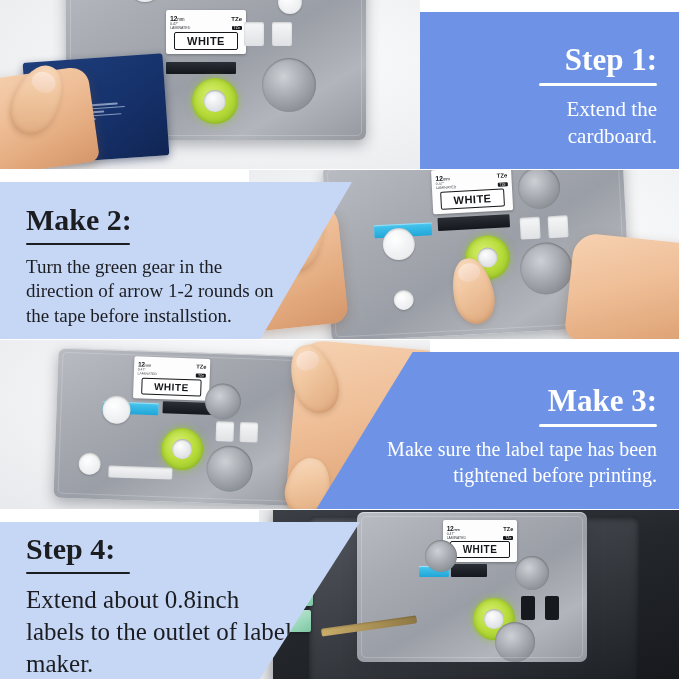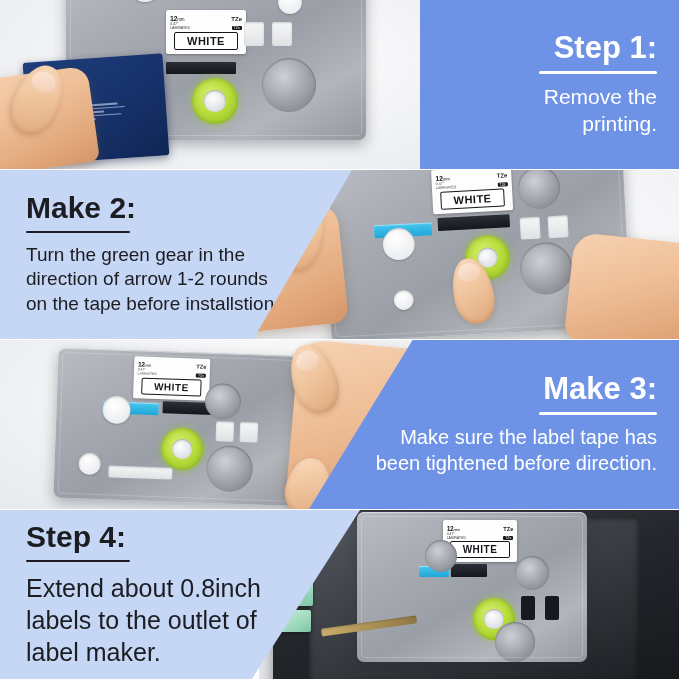--- a/index.html
+++ b/index.html
@@ -92,21 +92,21 @@
   .mint{position:absolute;border-radius:2px;
     background:linear-gradient(150deg,#cdeedc,#9fd9bd 60%,#7cc6a4);
     box-shadow:0 1px 3px rgba(0,0,0,.3);}
   .tape-out{position:absolute;background:linear-gradient(180deg,#ffffff,#eceef1);
     box-shadow:0 2px 5px rgba(0,0,0,.25);}
   .meas{position:absolute;border:1.2px dashed #d8383f;border-radius:2px;
     display:flex;align-items:center;justify-content:center;color:#1b1d21;
     background:rgba(255,255,255,.55);}
 
   
-  .panel{position:absolute;top:0;height:100%;}
+  .panel{position:absolute;top:12px;height:100%;font-family:Liberation Serif, serif;}
   .panel .inner{position:absolute;top:0;left:0;width:100%;height:100%;
     display:flex;flex-direction:column;justify-content:center;box-sizing:border-box;}
 
   .p-dark{background:#6d92e6;color:#ffffff;}
   .p-light{background:#c6d6f5;color:#1b1d21;}
 
   .step-head{font-weight:bold;line-height:1;}
   .step-rule{height:3px;border-radius:2px;margin-top:8px;margin-bottom:10px;}
   .p-dark .step-rule{background:#ffffff;}
   .p-light .step-rule{background:#1b1d21;height:2px;}
@@ -184,21 +184,21 @@
       <div class="hand" style="left:-34px;top:74px;width:128px;height:96px;border-radius:34px 18px 10px 10px;transform:rotate(-8deg);"></div>
       <div class="finger" style="left:14px;top:64px;width:46px;height:72px;transform:rotate(24deg);">
         <div class="nail" style="left:10px;top:7px;width:24px;height:20px;"></div>
       </div>
     </div>
 
     <div class="panel" style="left:420px;width:259px;">
       <div class="inner p-dark align-right">
         <div class="step-head">Step 1:</div>
         <div class="step-rule"></div>
-        <div class="step-body">Remove the printing.</div>
+        <div class="step-body">Extend the cardboard.</div>
       </div>
     </div>
   </div>
 
   <div class="row r2">
 
     <div class="photo right" style="width:430px;">
       <div class="pbg"></div>
 
       <div class="cart" style="left:78px;top:-12px;width:300px;height:176px;transform:rotate(-3deg);">
@@ -293,21 +293,21 @@
       <div class="finger" style="left:292px;top:4px;width:44px;height:70px;transform:rotate(-18deg);">
         <div class="nail" style="left:10px;top:6px;width:23px;height:19px;"></div>
       </div>
       <div class="finger" style="left:286px;top:118px;width:44px;height:58px;transform:rotate(12deg);"></div>
     </div>
 
     <div class="panel clip-3" style="right:0;width:370px;">
       <div class="inner p-dark align-right">
         <div class="step-head">Make 3:</div>
         <div class="step-rule"></div>
-        <div class="step-body">Make sure the label tape has been tightened before direction.</div>
+        <div class="step-body">Make sure the label tape has been tightened before printing.</div>
       </div>
     </div>
   </div>
 
   <div class="row r4">
 
     <div class="photo right" style="width:420px;">
       <div class="pbg"></div>
 
       <div class="printer" style="left:14px;top:-6px;width:420px;height:182px;"></div>

